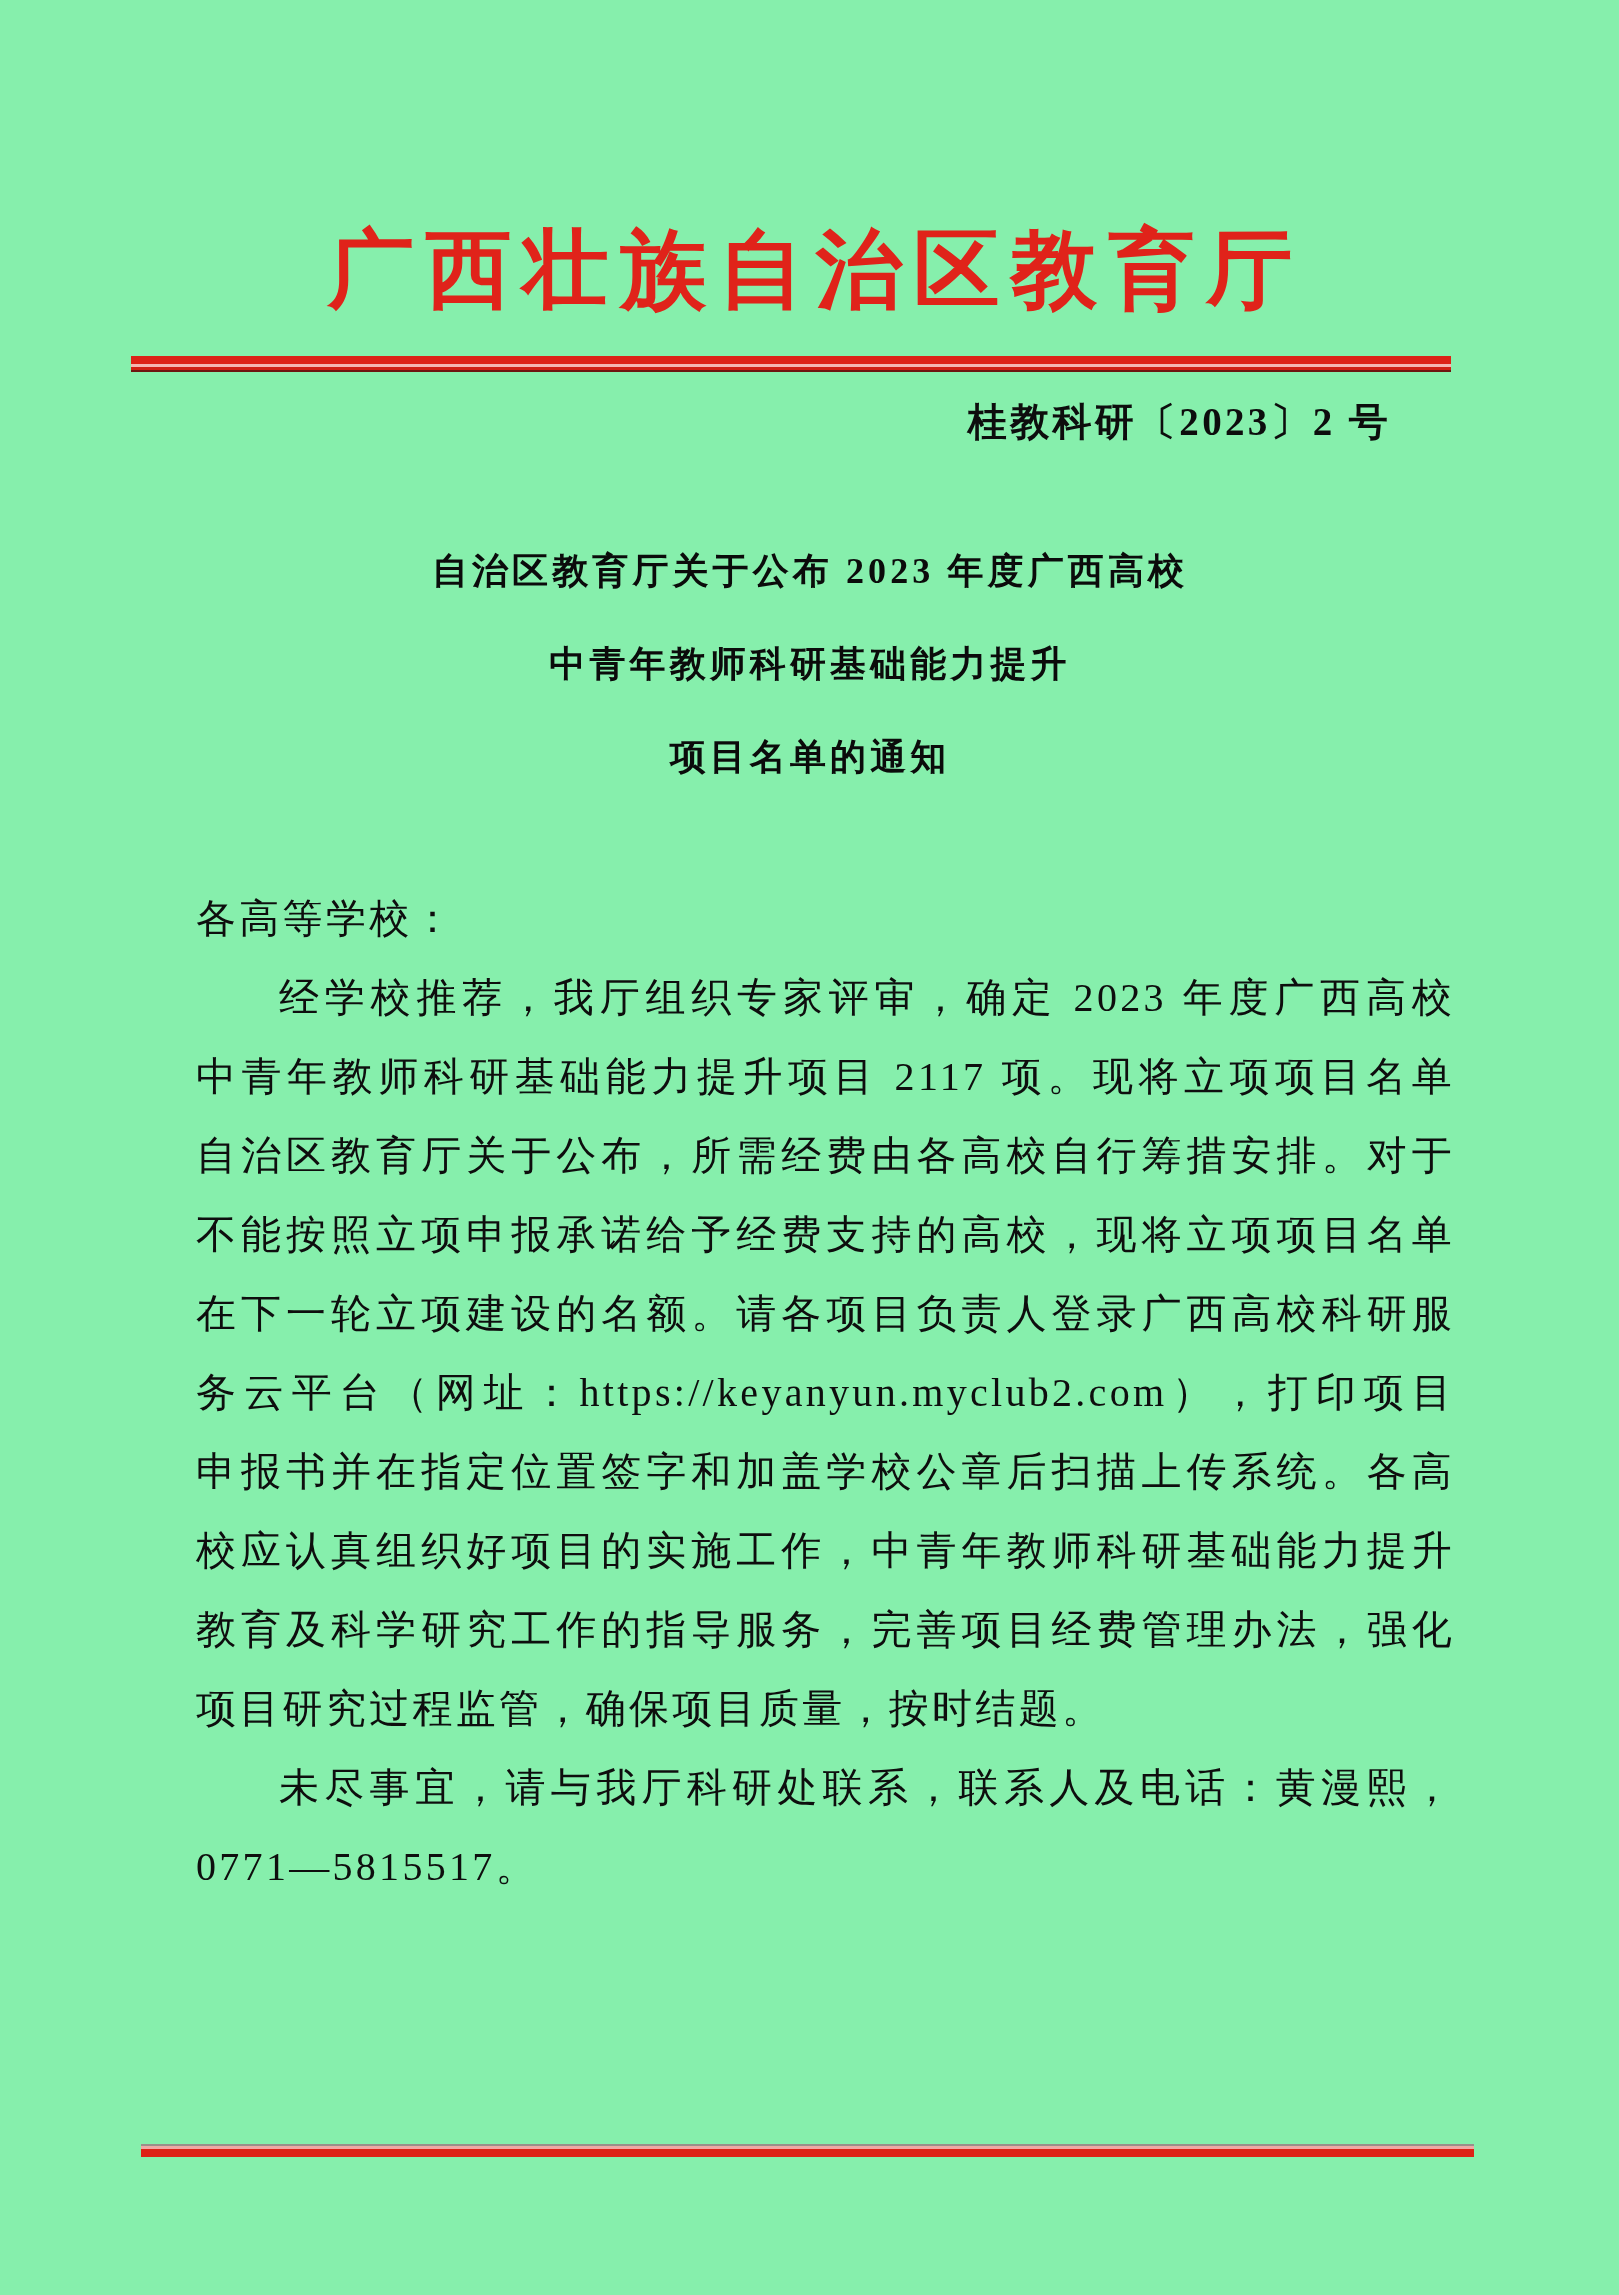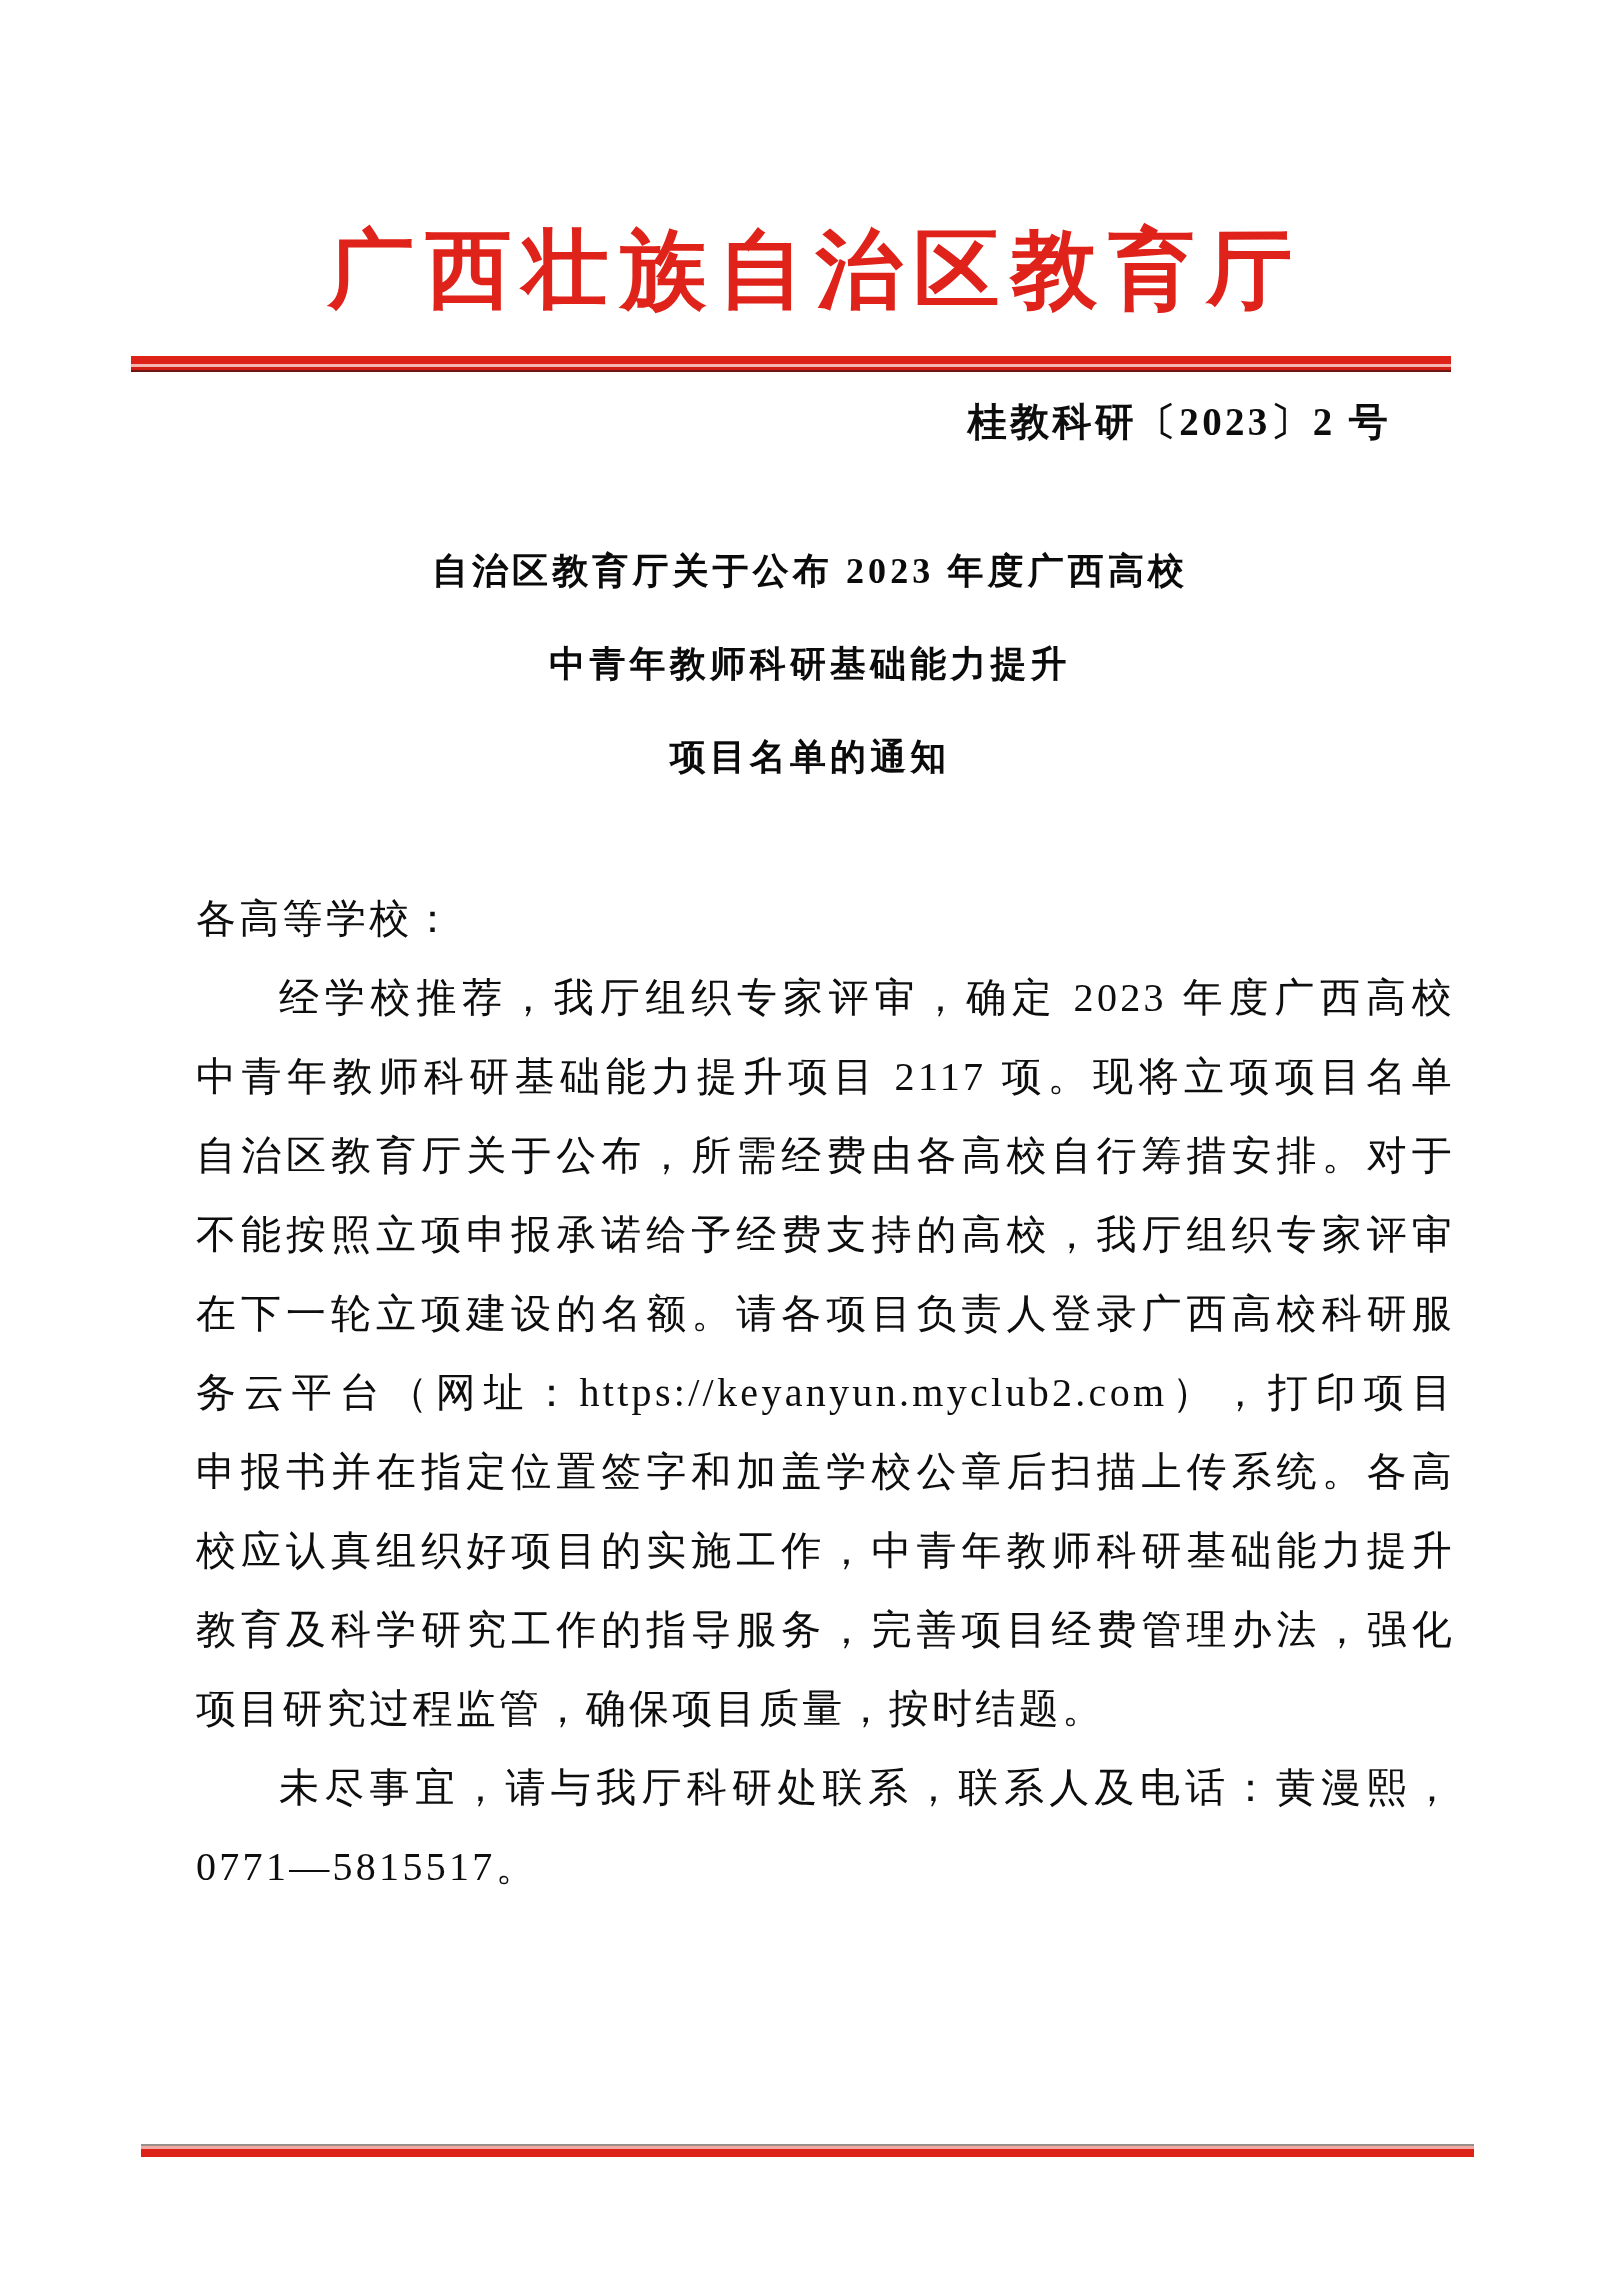--- a/index.html
+++ b/index.html
@@ -5,21 +5,21 @@
   html, body {
     margin: 0;
     padding: 0;
     background: #e8e8e8;
   }
   .page {
     position: relative;
     width: 1620px;
     height: 2295px;
     margin: 0 auto;
-    background: #ffffff;
+    background: #86efac;
     overflow: hidden;
     font-family: "Liberation Serif", "DejaVu Serif", serif;
     color: #111;
   }
 
   
   .agency-name {
     position: absolute;
     top: 212px;
     left: 0;
@@ -122,21 +122,21 @@
     <div class="title-line">自治区教育厅关于公布 2023 年度广西高校</div>
     <div class="title-line">中青年教师科研基础能力提升</div>
     <div class="title-line">项目名单的通知</div>
   </div>
 
   <div class="body-text">
     <div class="line">各高等学校：</div>
     <div class="line just indent">经学校推荐，我厅组织专家评审，确定 2023 年度广西高校</div>
     <div class="line just">中青年教师科研基础能力提升项目 2117 项。现将立项项目名单</div>
     <div class="line just">自治区教育厅关于公布，所需经费由各高校自行筹措安排。对于</div>
-    <div class="line just">不能按照立项申报承诺给予经费支持的高校，我厅组织专家评审</div>
+    <div class="line just">不能按照立项申报承诺给予经费支持的高校，现将立项项目名单</div>
     <div class="line just">在下一轮立项建设的名额。请各项目负责人登录广西高校科研服</div>
     <div class="line just">务云平台（网址：https://keyanyun.myclub2.com），打印项目</div>
     <div class="line just">申报书并在指定位置签字和加盖学校公章后扫描上传系统。各高</div>
     <div class="line just">校应认真组织好项目的实施工作，中青年教师科研基础能力提升</div>
     <div class="line just">教育及科学研究工作的指导服务，完善项目经费管理办法，强化</div>
     <div class="line">项目研究过程监管，确保项目质量，按时结题。</div>
     <div class="line just indent">未尽事宜，请与我厅科研处联系，联系人及电话：黄漫熙，</div>
     <div class="line">0771—5815517。</div>
   </div>
 

